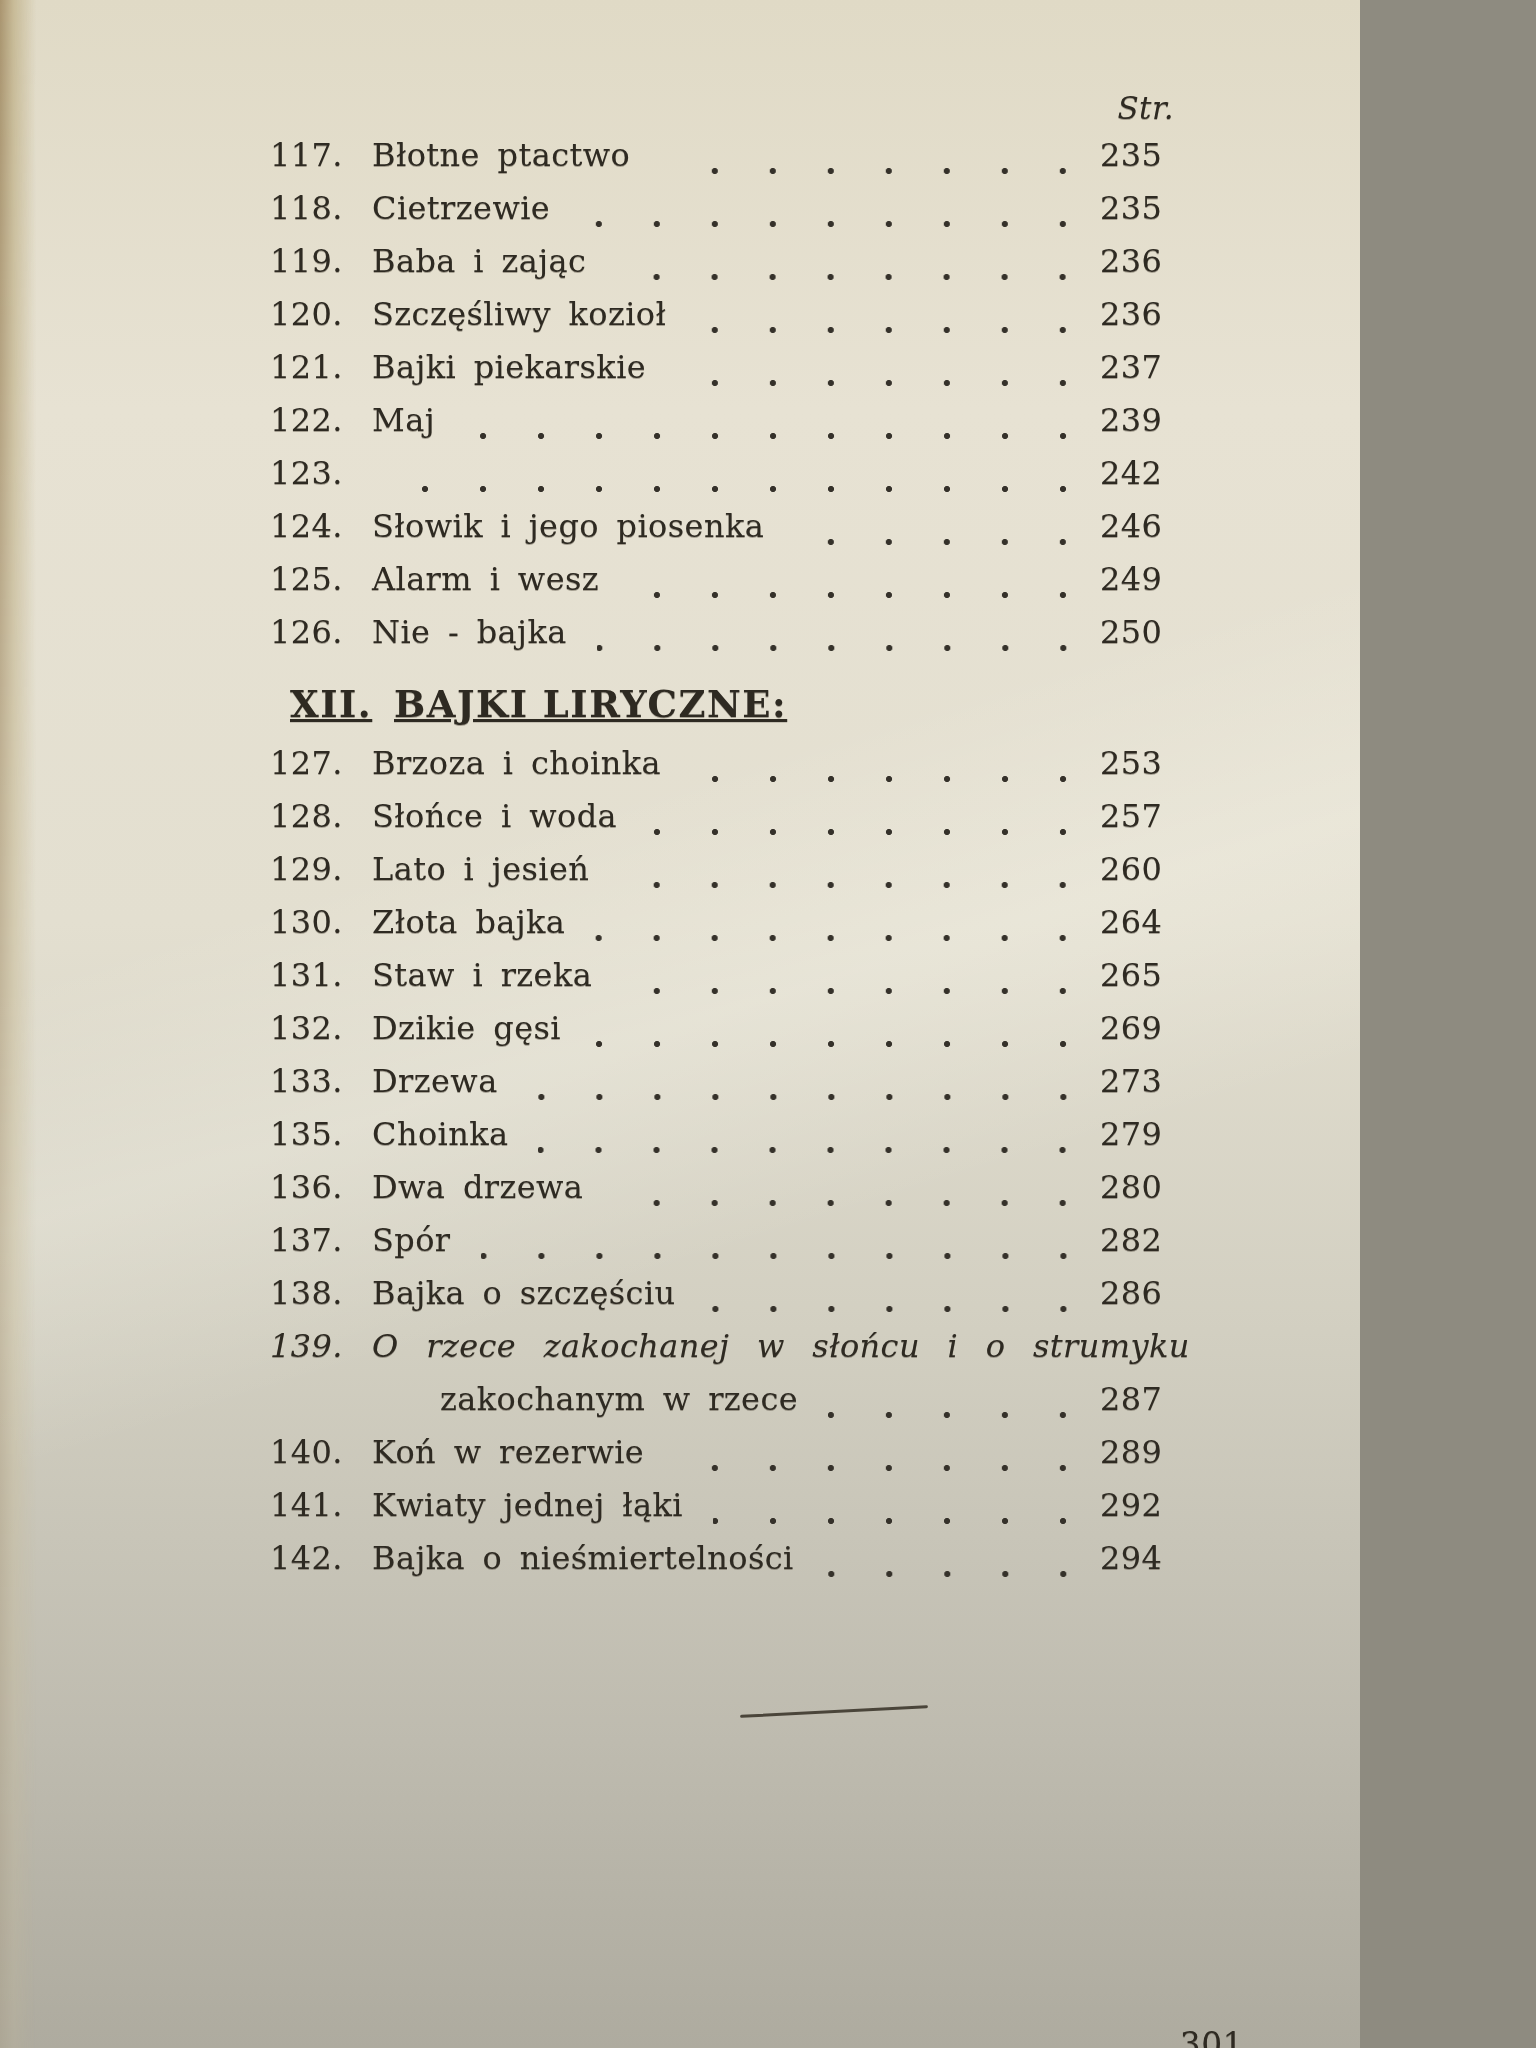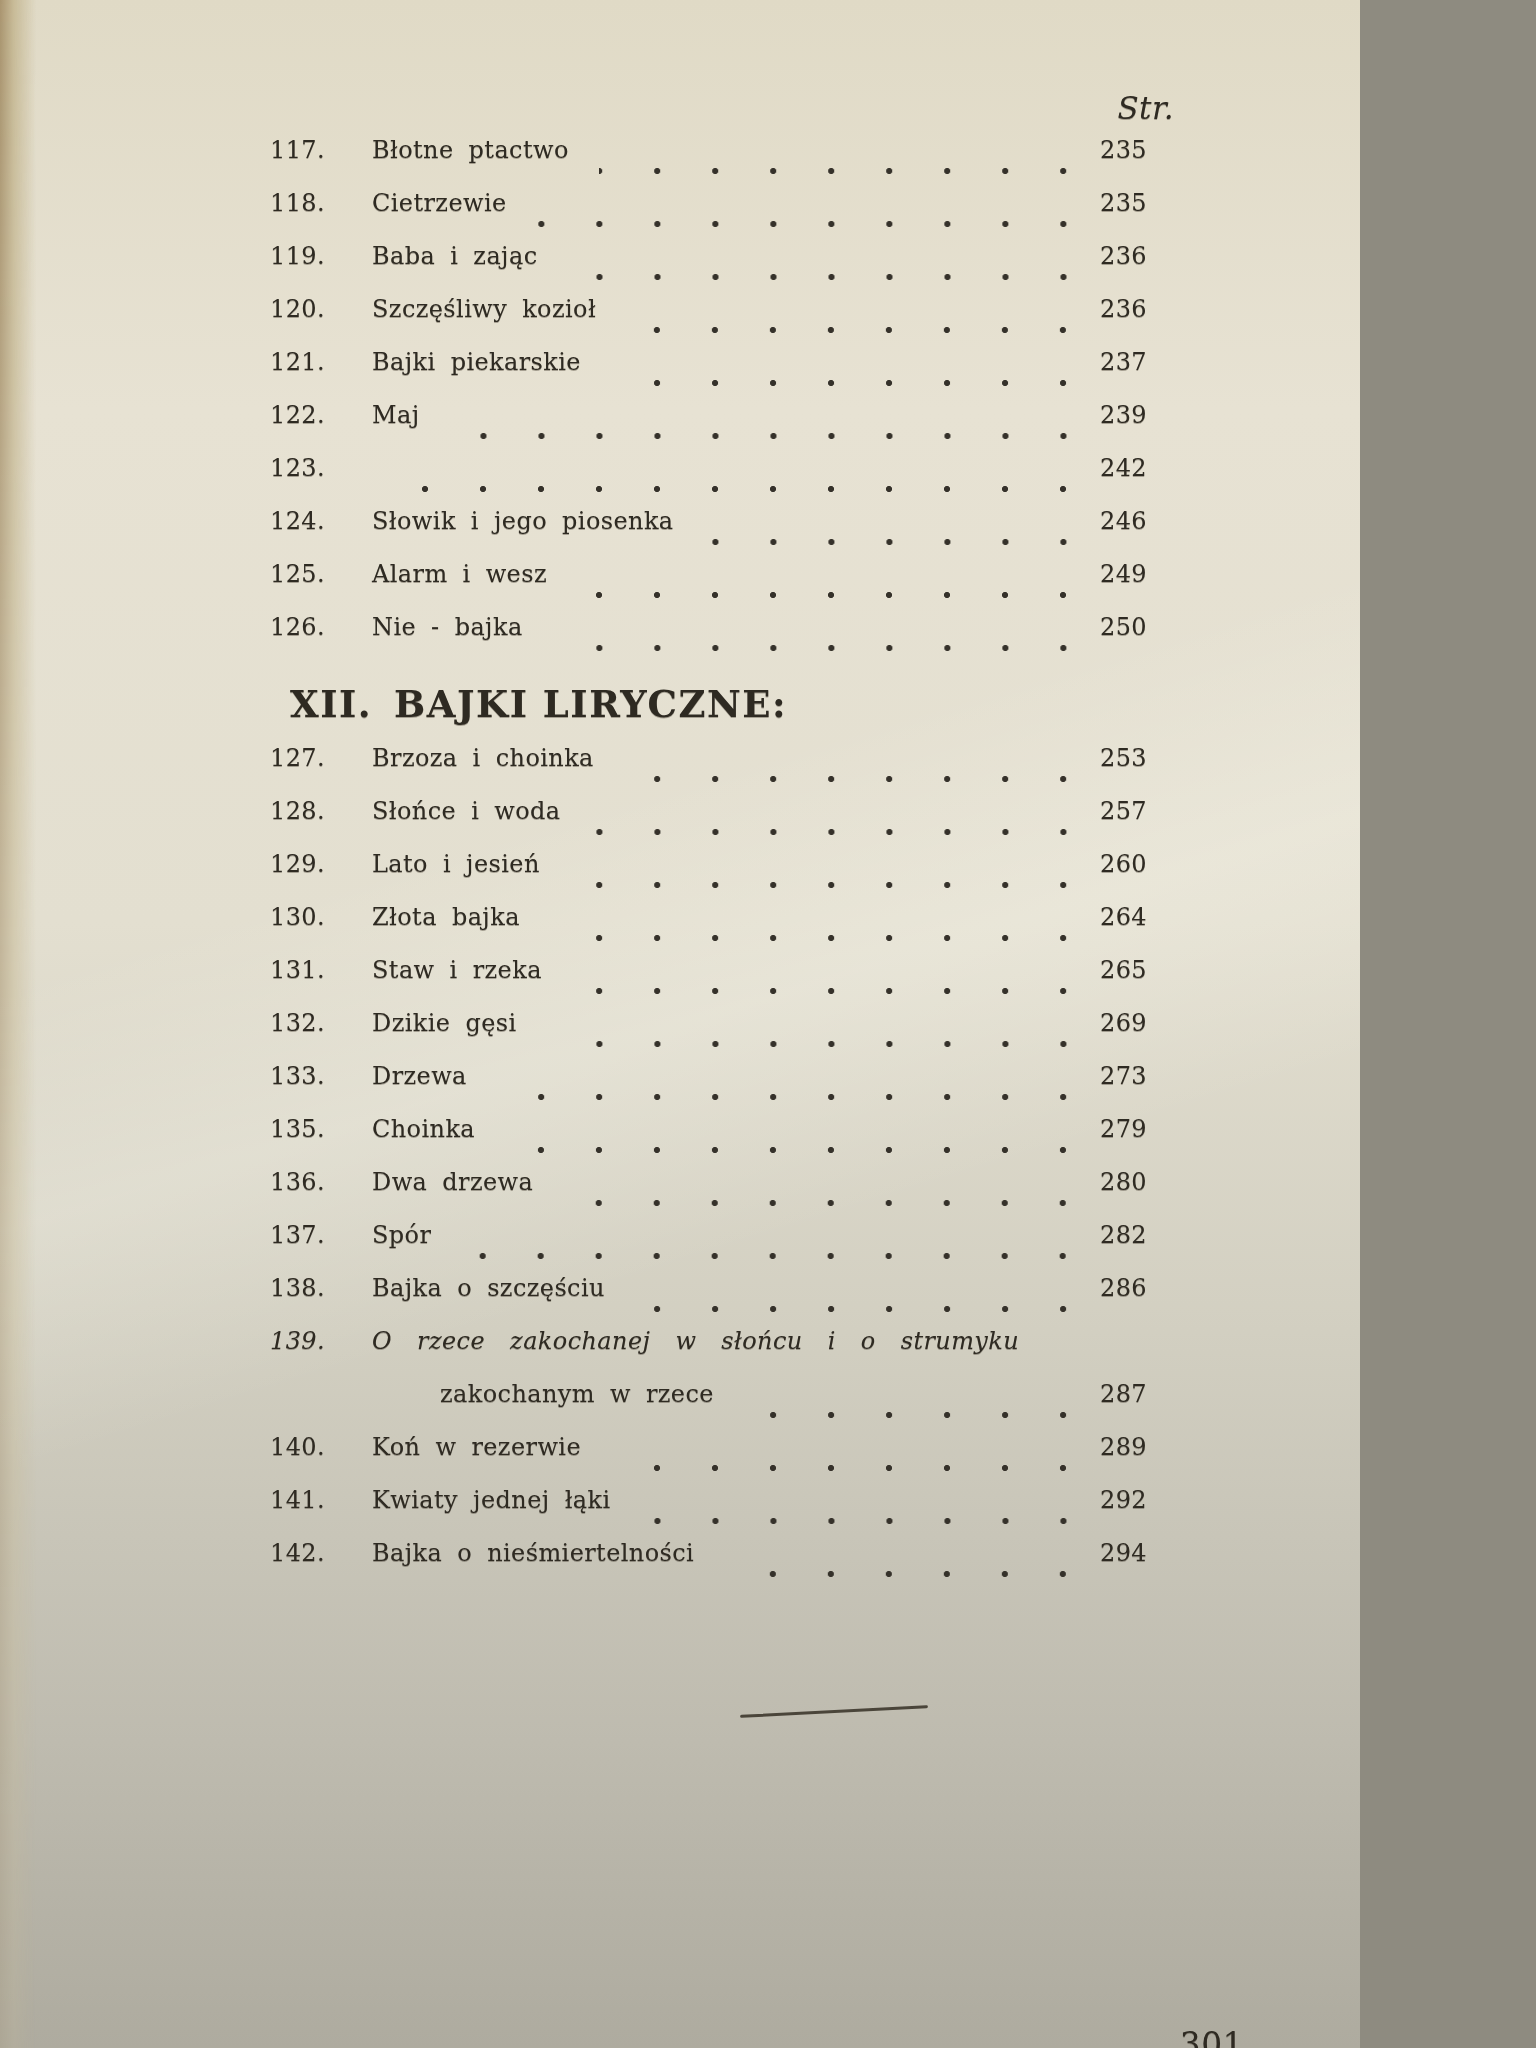--- a/index.html
+++ b/index.html
@@ -23,39 +23,40 @@
     -webkit-mask-image:linear-gradient(to bottom,rgba(0,0,0,0.95) 0%,rgba(0,0,0,0.45) 55%,rgba(0,0,0,0.18) 100%);
     mask-image:linear-gradient(to bottom,rgba(0,0,0,0.95) 0%,rgba(0,0,0,0.45) 55%,rgba(0,0,0,0.18) 100%);
   }
   .toc{position:absolute;left:270px;right:184px;top:90px;}
   .str-row{
     height:46px;text-align:right;font-style:italic;font-size:31px;
     padding-right:2px;
   }
   .row{
     display:flex;align-items:baseline;height:53px;
-    font-size:24px;white-space:nowrap;word-spacing:7px;
+    font-size:32px;white-space:nowrap;word-spacing:7px;
   }
   .row.spread{word-spacing:17px;font-style:italic;}
   .num{flex:0 0 88px;}
   .title{margin-left:14px;}
   .wrap-line .title{margin-left:82px;}
   .leader{
     flex:1;height:12px;align-self:flex-end;
     margin:0 8px 12px 30px;
     background-image:radial-gradient(circle,#35312a 2.7px,rgba(0,0,0,0) 3.5px);
     background-size:58px 12px;background-repeat:repeat-x;
     background-position:right center;
   }
   .leader.hidden{visibility:hidden;}
   .pagenum{flex:0 0 76px;text-align:left;}
   .heading{
     margin-top:16px;height:62px;display:flex;align-items:baseline;
     font-weight:bold;font-size:37px;letter-spacing:1.5px;
     padding-left:20px;
+    text-decoration:underline;
   }
   .heading .numeral{flex:0 0 104px;}
   .divider{
     margin-left:470px;margin-top:118px;width:188px;height:3px;
     background:#4a453a;transform:rotate(-3deg);border-radius:2px;
   }
   .partial-num{
     position:absolute;right:116px;bottom:-16px;font-size:33px;line-height:1.15;
   }
 </style>

